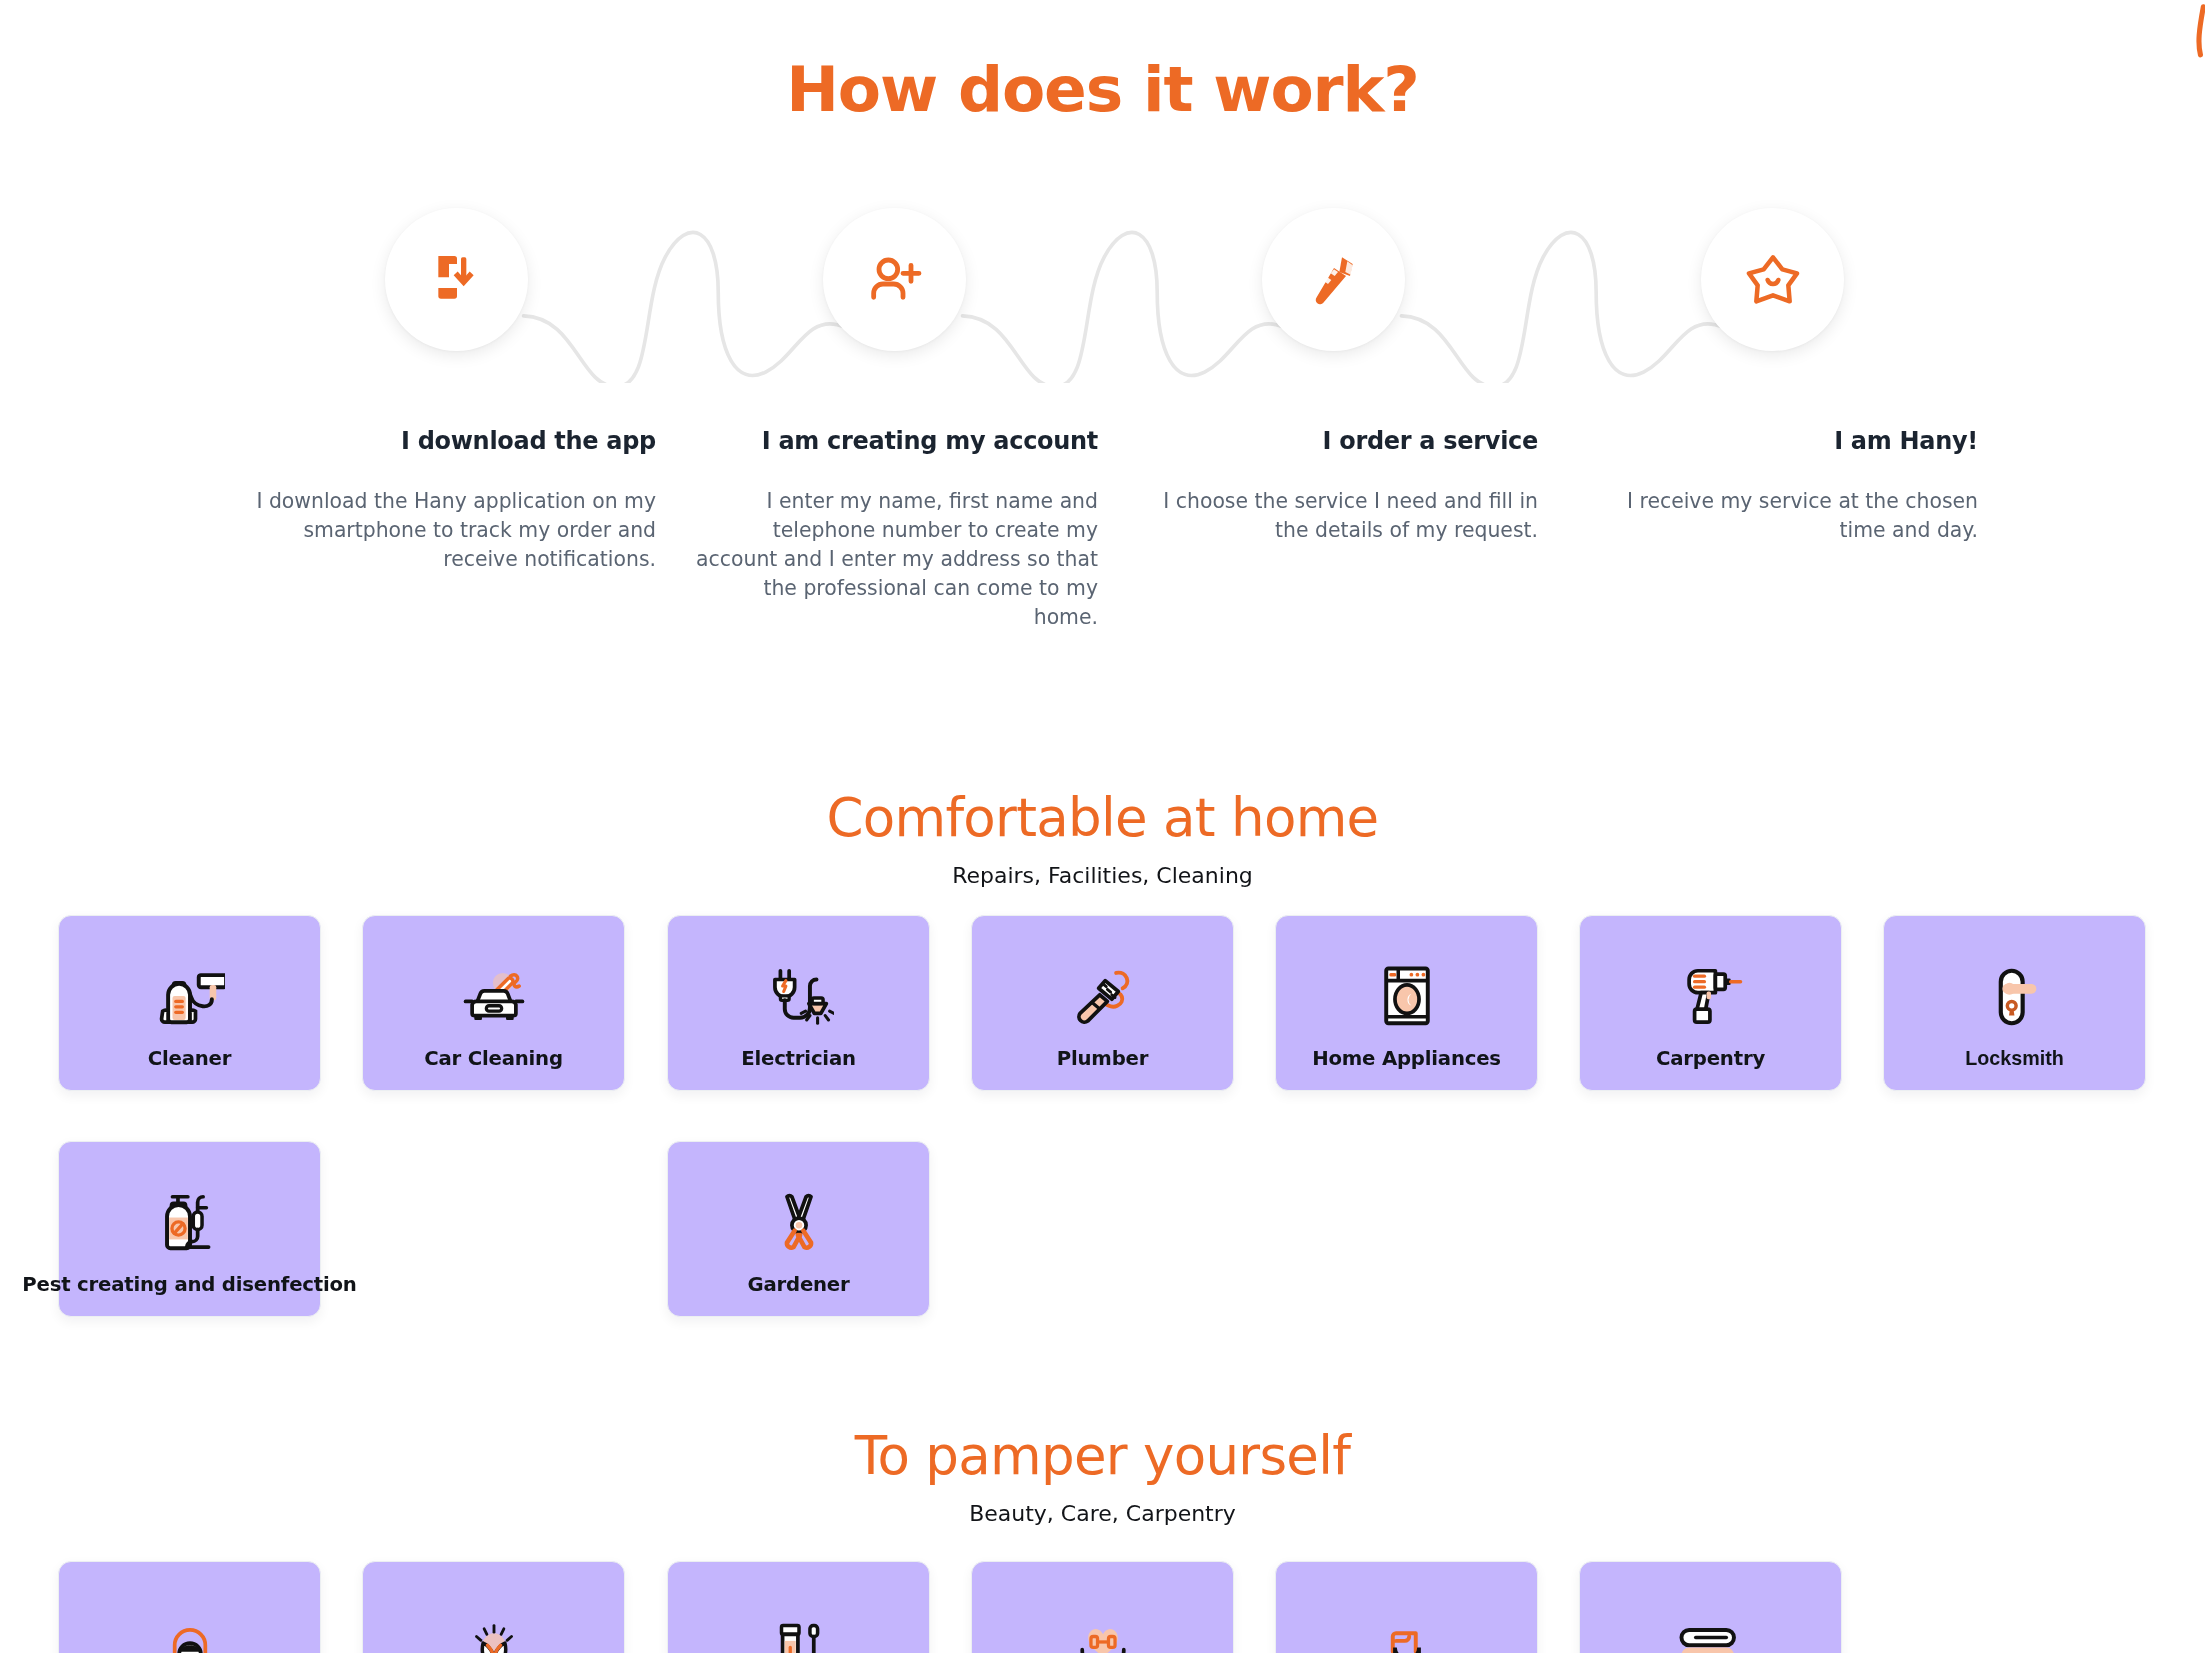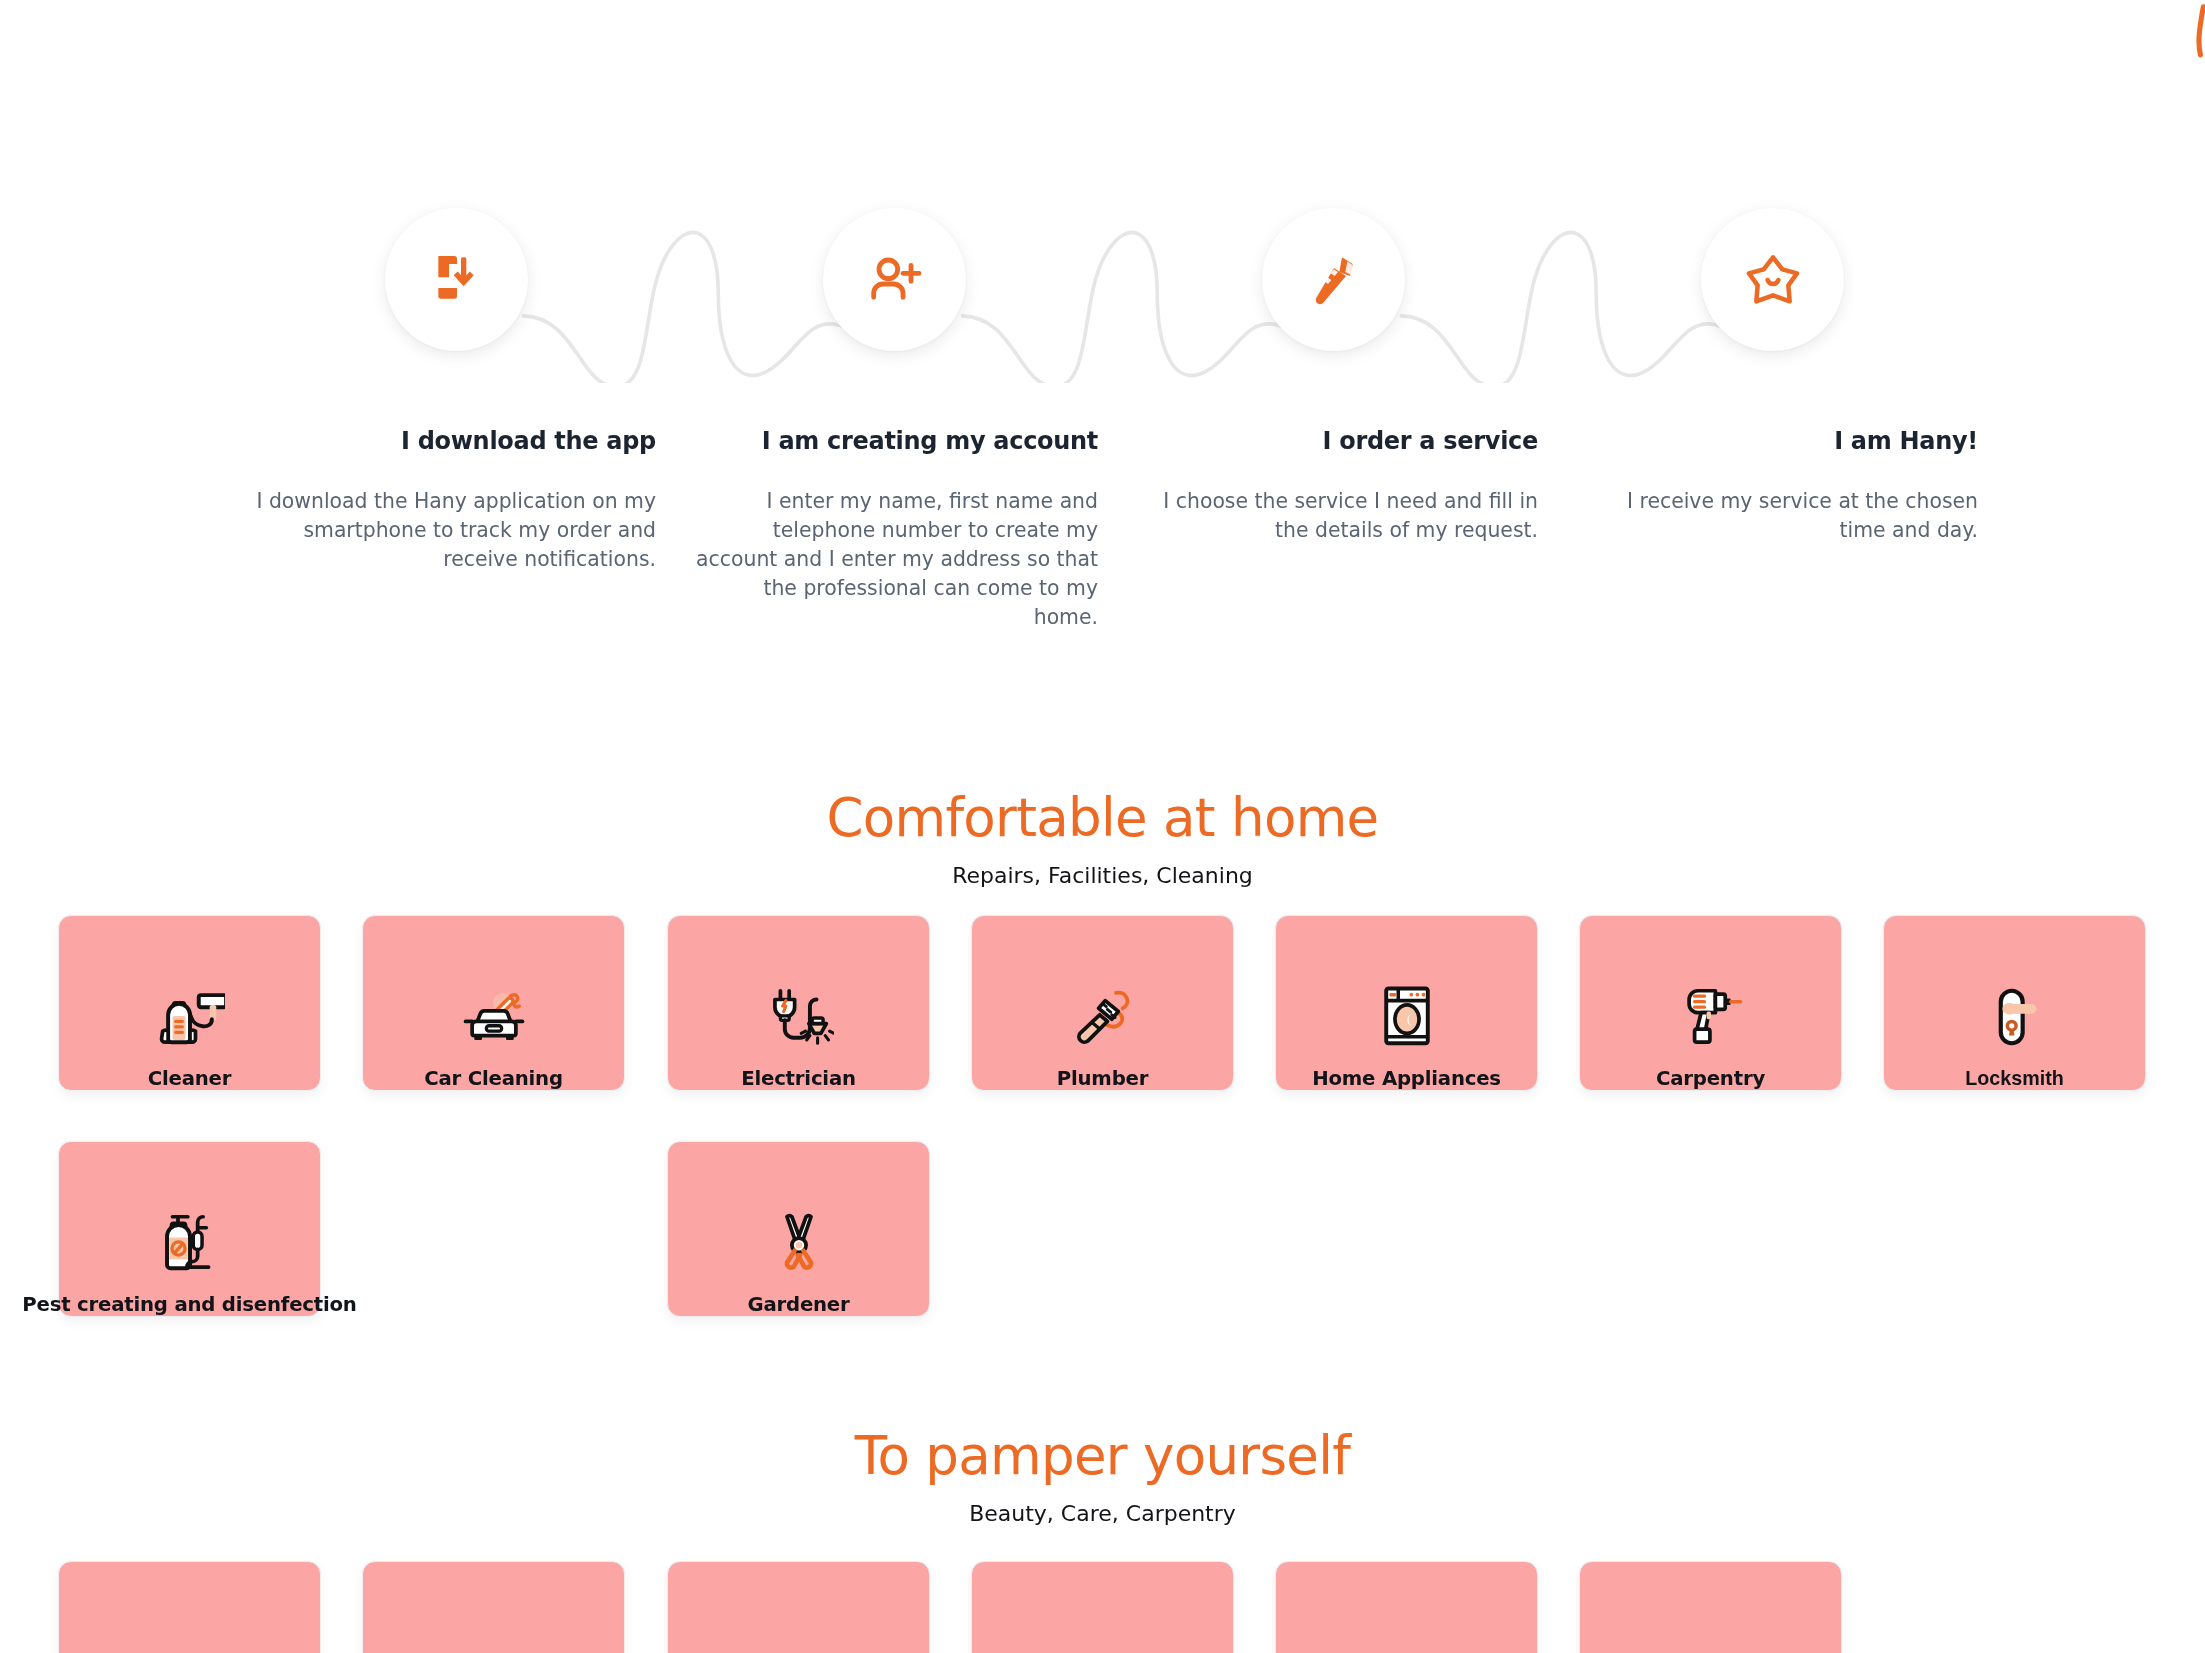--- a/index.html
+++ b/index.html
@@ -67,46 +67,47 @@
     letter-spacing: -0.7px; line-height: 1;
   }
   .sec-sub {
     margin-top: 19px;
     font-family: "DejaVu Sans", sans-serif;
     font-weight: 400; font-size: 22px; color: #121418;
   }
   .card {
     position: absolute;
     width: 263px; height: 176px;
-    background: #fca5a5;
+    background: #c4b5fd;
     border: 1.1px solid #eceff2;
     border-radius: 13px;
     box-shadow: 0 4.4px 11.7px rgba(15,23,42,0.055);
     display: flex; flex-direction: column;
-    align-items: center; justify-content: flex-end;
+    align-items: center; justify-content: center;
   }
   .card-icon {
     height: 111px; width: 100%;
     display: flex; align-items: center; justify-content: center;
     padding-top: 10.2px;
   }
   .card-label {
     font-family: "DejaVu Sans", sans-serif;
     font-weight: 700; font-size: 19.7px; color: #111418;
     letter-spacing: -0.2px; white-space: nowrap;
     text-align: center;
   }
   .card-label.alt { font-family: "Liberation Sans", sans-serif; letter-spacing: 0; }
 </style>
 </head>
 <body>
 
 <div class="page">
 
   <div class="hdiw-title-wrap">
+    <div class="hdiw-title">How does it work?</div>
     <svg class="swoosh" width="88" height="80" viewBox="0 0 120 110">
       <g fill="none" stroke="#ED6A25" stroke-width="7" stroke-linecap="round">
         <path d="M22 8 C 16 40, 14 58, 18 74"></path>
         <path d="M54 4 C 46 42, 42 66, 48 86"></path>
         <path d="M92 28 C 92 56, 84 80, 70 94"></path>
       </g>
     </svg>
   </div>
 
   <div class="steps-icons">

